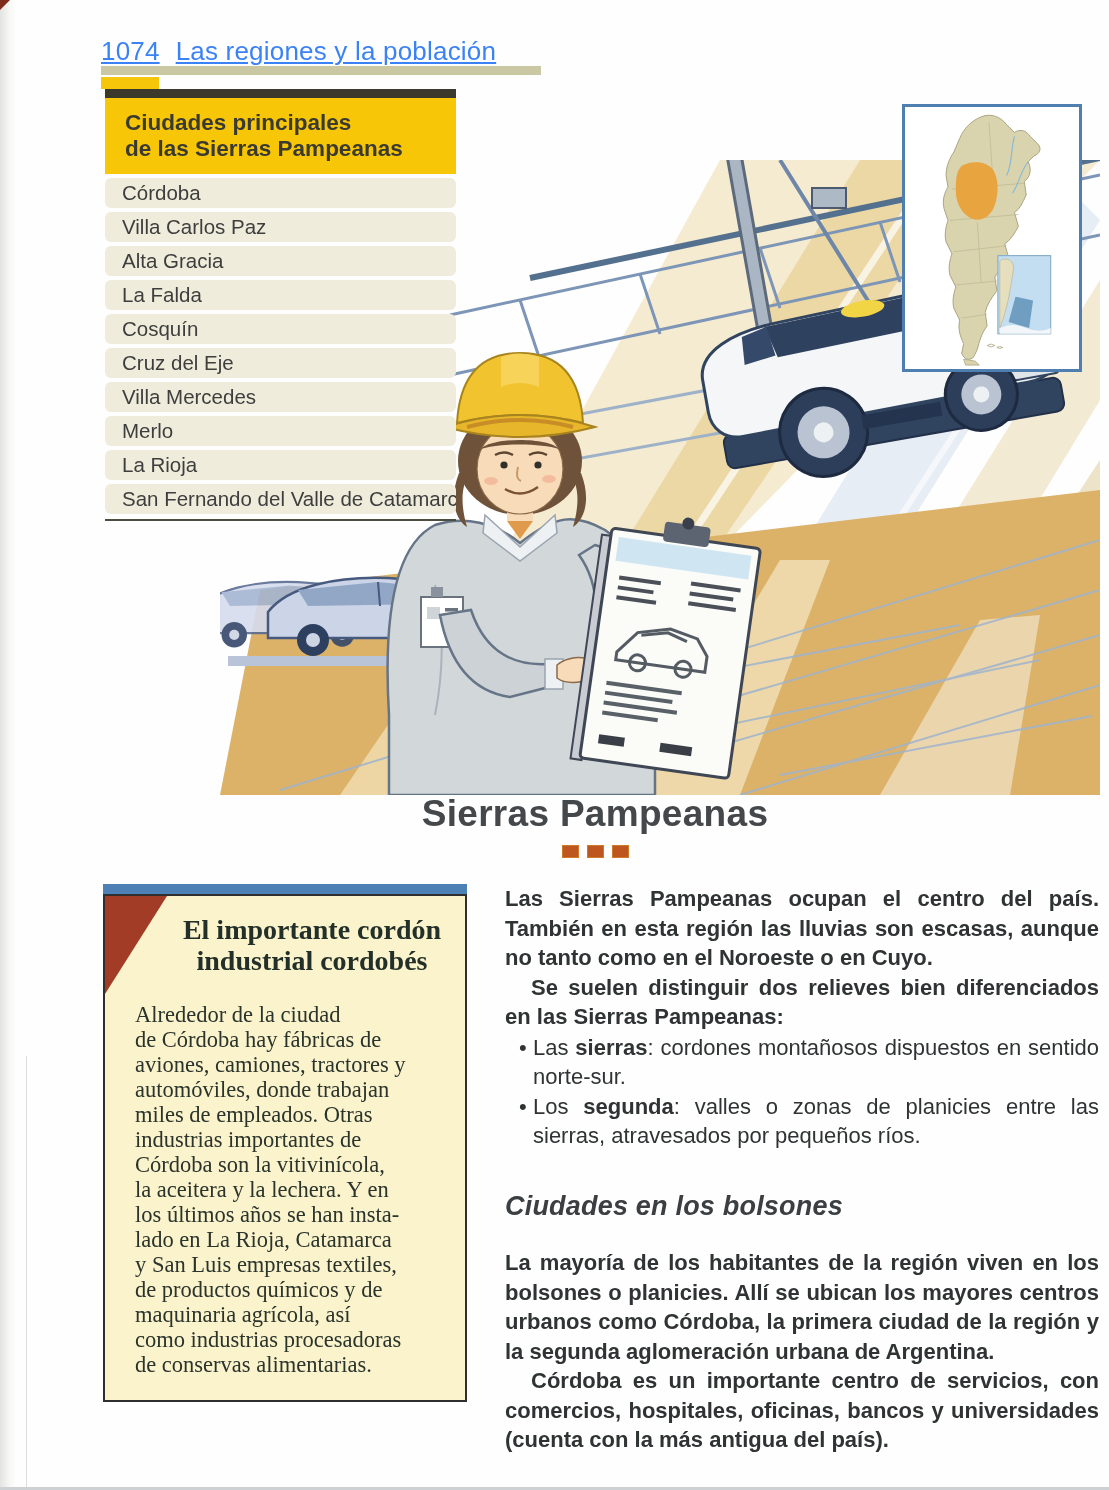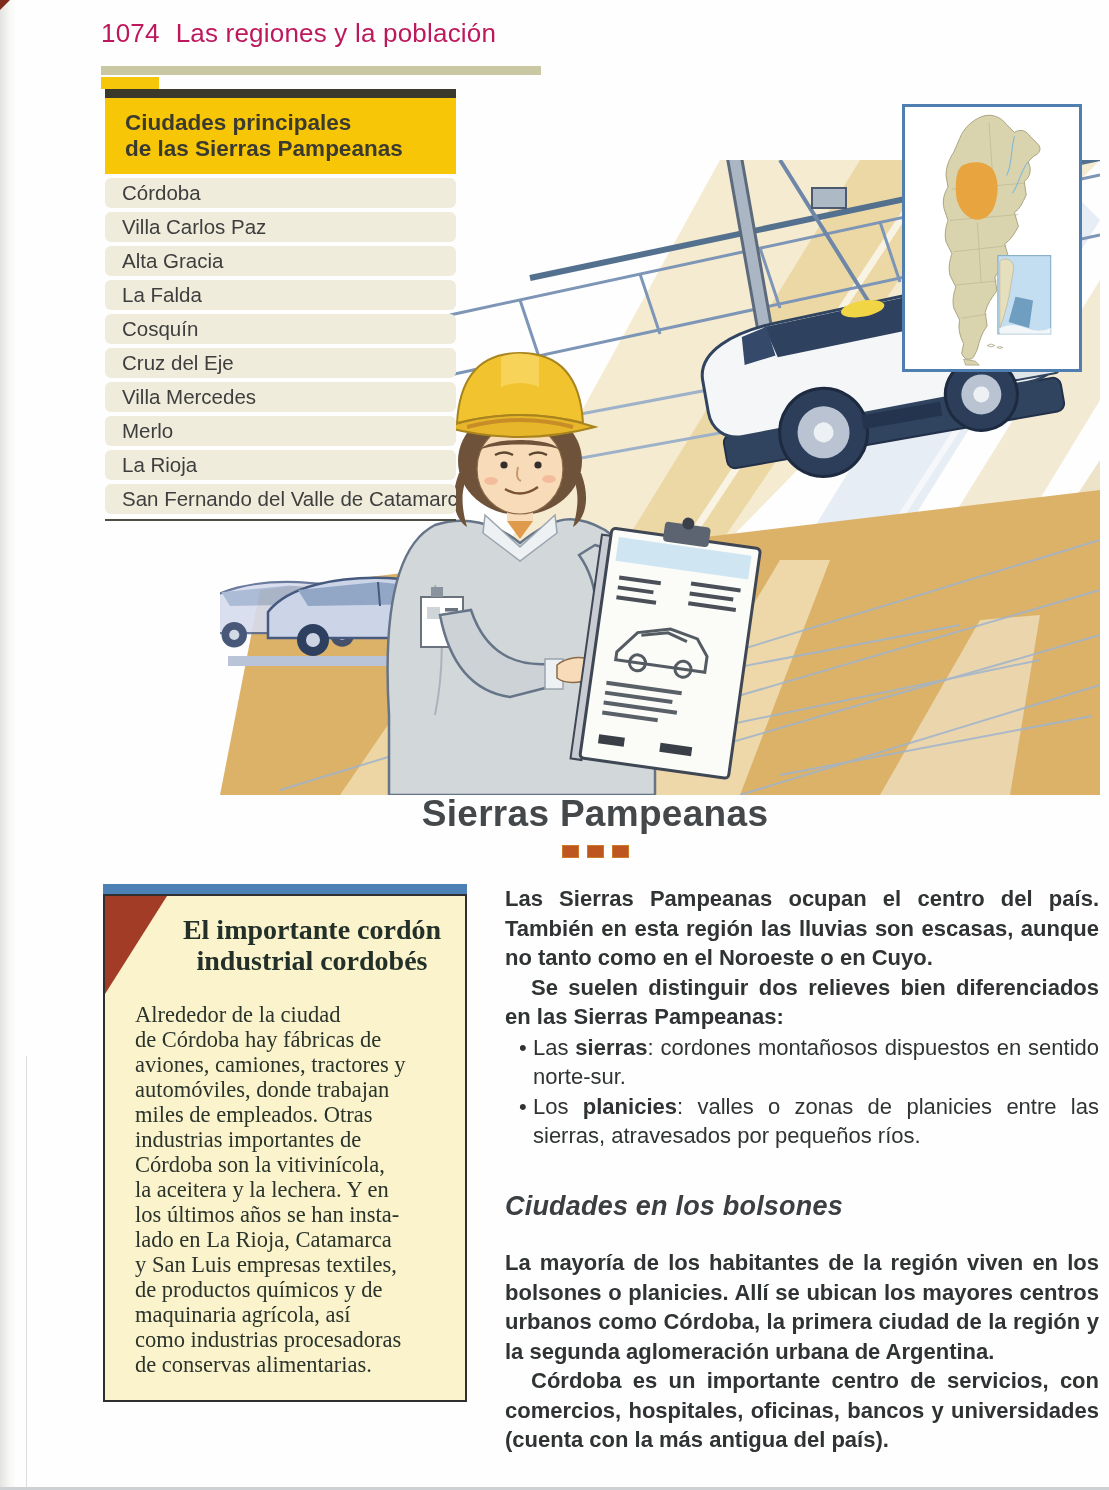--- a/index.html
+++ b/index.html
@@ -10,21 +10,21 @@
   }
   
   .edge-left{position:absolute;left:0;top:0;width:16px;height:100%;
     background:linear-gradient(90deg,#e3e3e1,#f7f7f5 60%,#fefefe);}
   .edge-line{position:absolute;left:26px;top:1056px;width:1px;height:434px;background:#dddddd;}
   .corner-fold{position:absolute;left:0;top:0;width:0;height:0;
     border-top:10px solid #7e2b1c;border-right:10px solid transparent;}
   .edge-bottom{position:absolute;left:0;bottom:0;width:100%;height:3px;background:#cdd1d3;}
 
   
-  .header{position:absolute;left:101px;top:18px;font-size:26px;color:#be185d;letter-spacing:.2px;}
+  .header{position:absolute;left:101px;top:36px;font-size:26px;color:#3b82f6;letter-spacing:.2px;text-decoration:underline;}
   .header .num{margin-right:16px;}
   .rule-olive{position:absolute;left:101px;top:66px;width:440px;height:9px;background:#c9c8a2;}
   .rule-yellow{position:absolute;left:101px;top:77px;width:58px;height:12px;background:#f6c60b;}
 
   
   .cities-box{position:absolute;left:105px;top:89px;width:351px;z-index:3;}
   .cities-topbar{height:9px;background:#3b392b;}
   .cities-head{background:#f7c607;padding:12px 14px 12px 20px;
     font-weight:bold;font-size:22.5px;line-height:26px;color:#3a3a30;}
   .city-row{height:30px;margin-top:4px;background:#efecdb;
@@ -325,21 +325,21 @@
   <div class="main-col">
     <p>Las Sierras Pampeanas ocupan el centro del país. También en esta región las lluvias son escasas, aunque no tanto como en el Noroeste o en Cuyo.</p>
     <p class="p-indent">Se suelen distinguir dos relieves bien diferenciados en las Sierras Pampeanas:</p>
     <div class="bullets">
       <div class="bullet">
         <span class="dot">•</span>
         <span class="btxt"><span>Las </span><span class="bold">sierras</span><span>: cordones montañosos dispuestos en sentido norte-sur.</span></span>
       </div>
       <div class="bullet">
         <span class="dot">•</span>
-        <span class="btxt"><span>Los </span><span class="bold">planicies</span><span>: valles o zonas de planicies entre las sierras, atravesados por pequeños ríos.</span></span>
+        <span class="btxt"><span>Los </span><span class="bold">segunda</span><span>: valles o zonas de planicies entre las sierras, atravesados por pequeños ríos.</span></span>
       </div>
     </div>
     <div class="subhead">Ciudades en los bolsones</div>
     <p>La mayoría de los habitantes de la región viven en los bolsones o planicies. Allí se ubican los mayores centros urbanos como Córdoba, la primera ciudad de la región y la segunda aglomeración urbana de Argentina.</p>
     <p class="p-indent">Córdoba es un importante centro de servicios, con comercios, hospitales, oficinas, bancos y universidades (cuenta con la más antigua del país).</p>
   </div>
 
 </div>
 
 </body></html>

